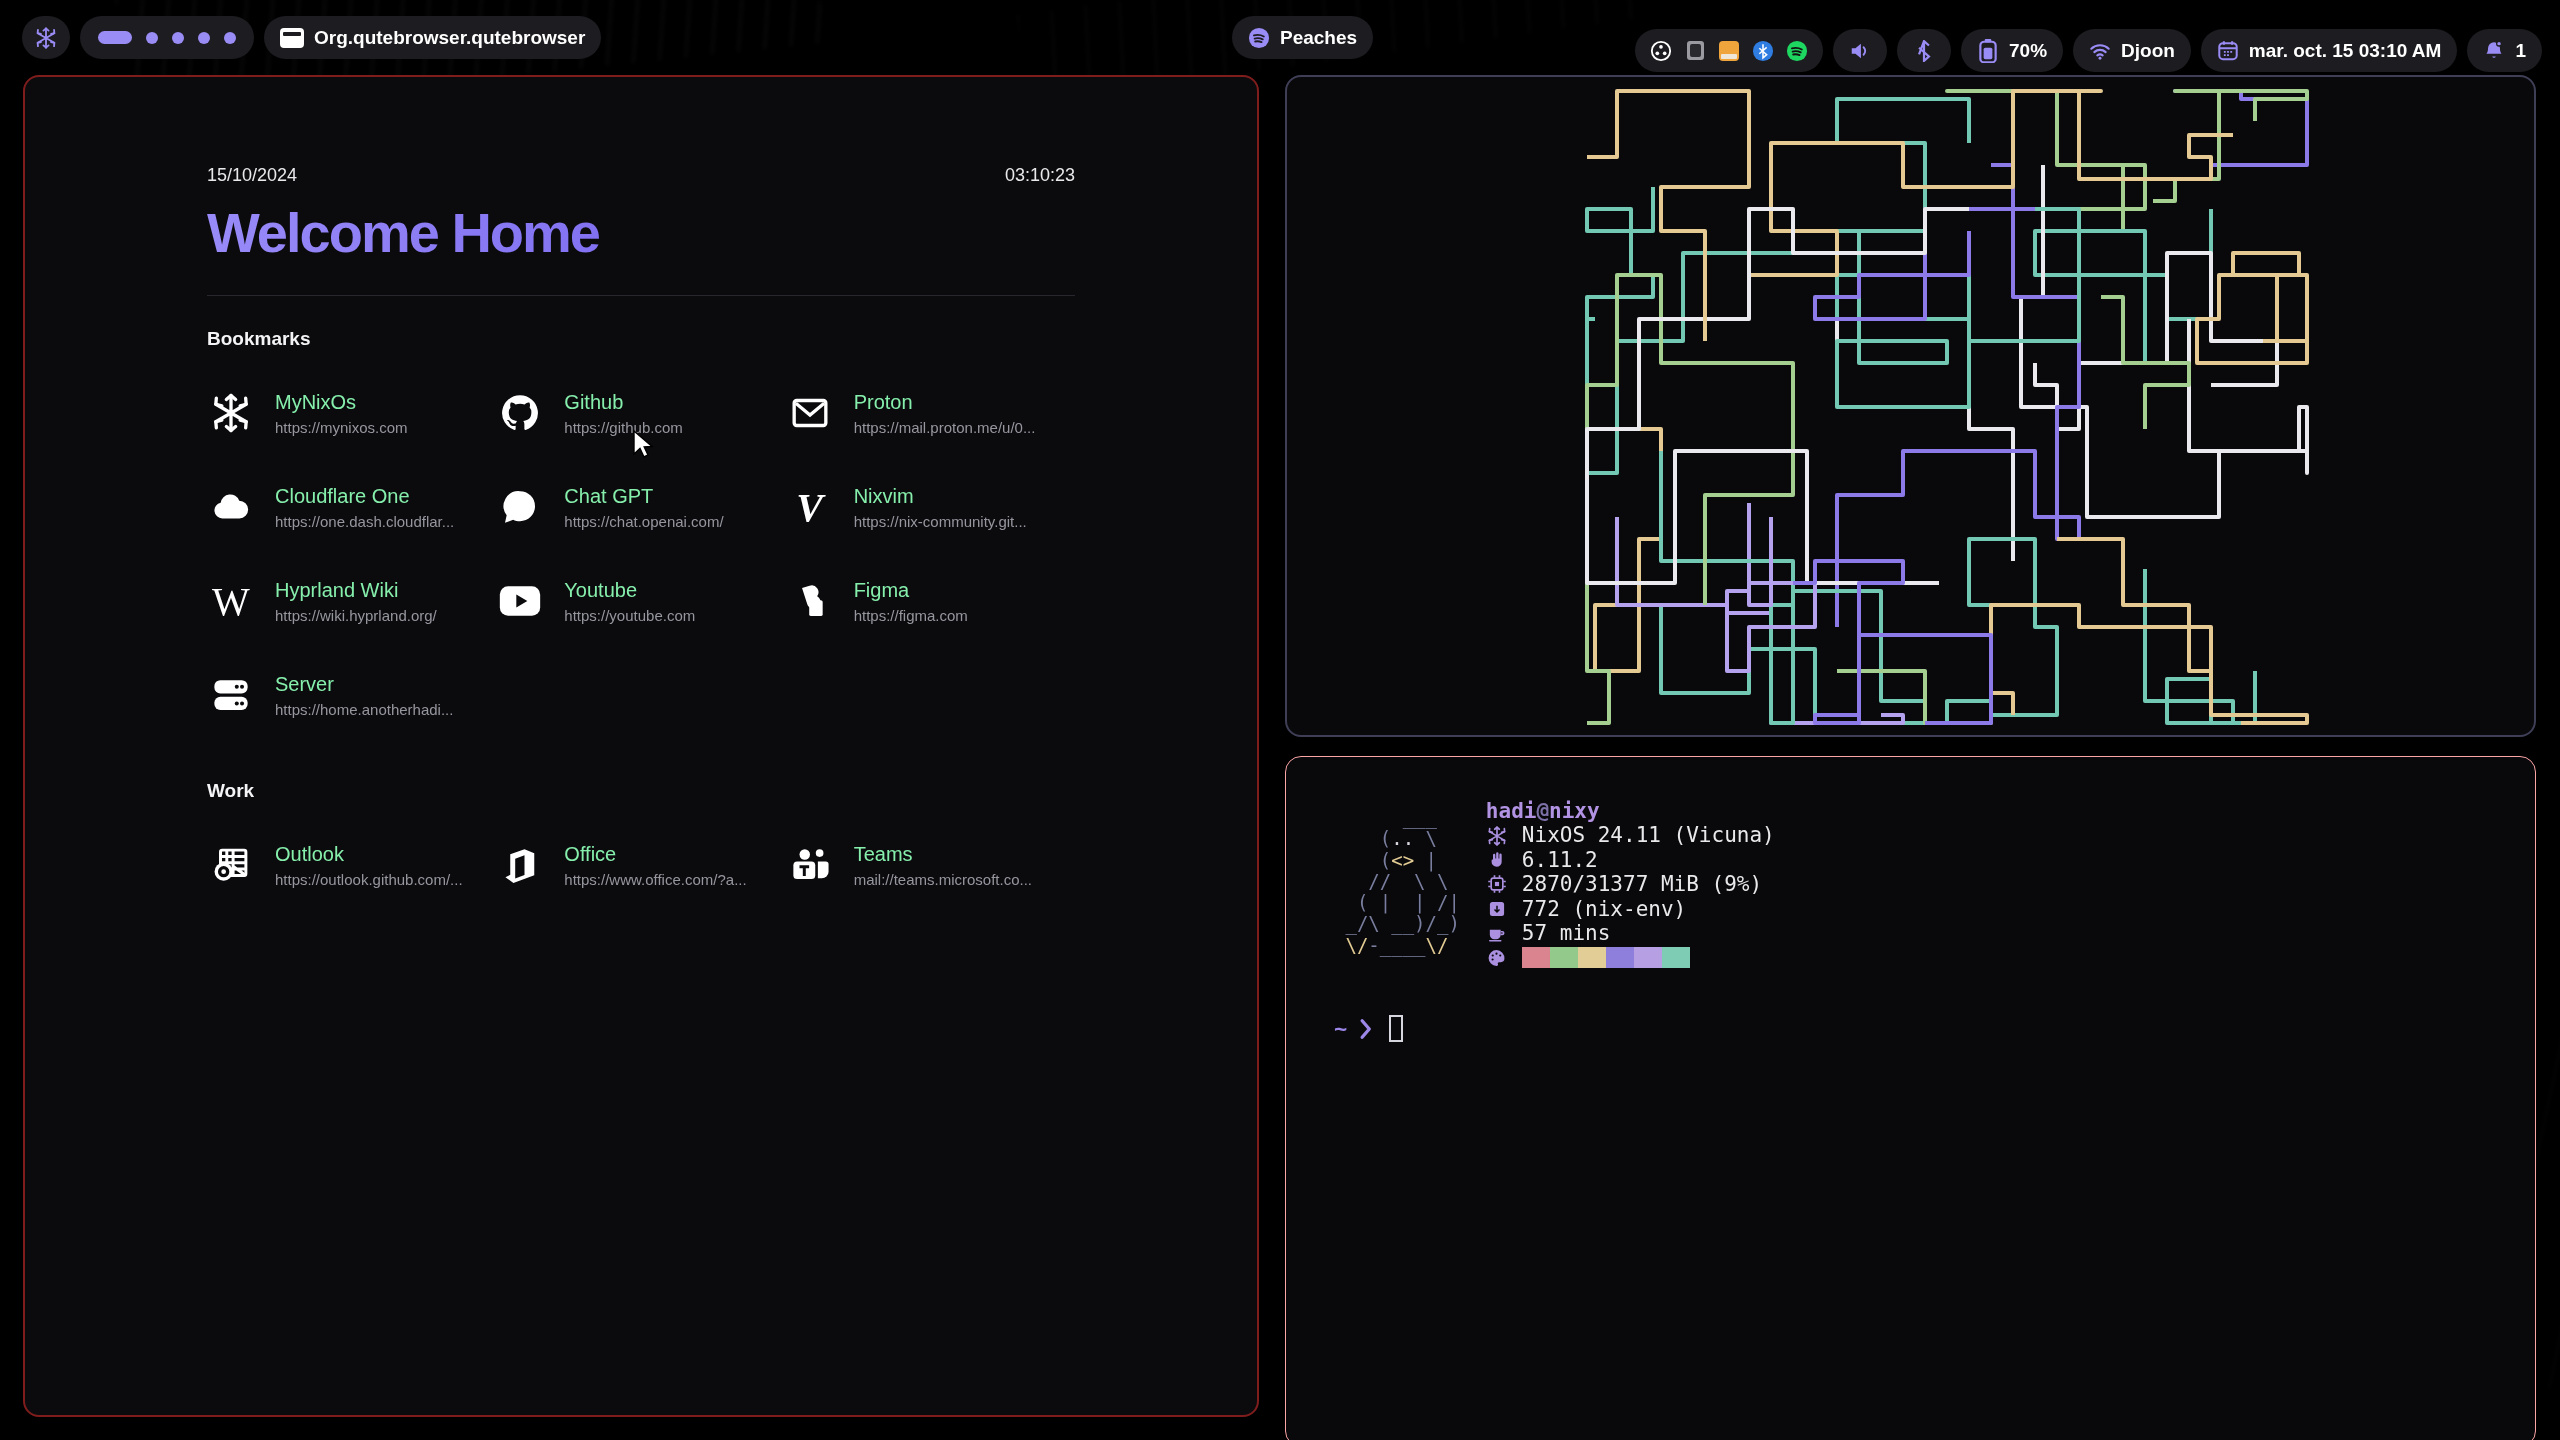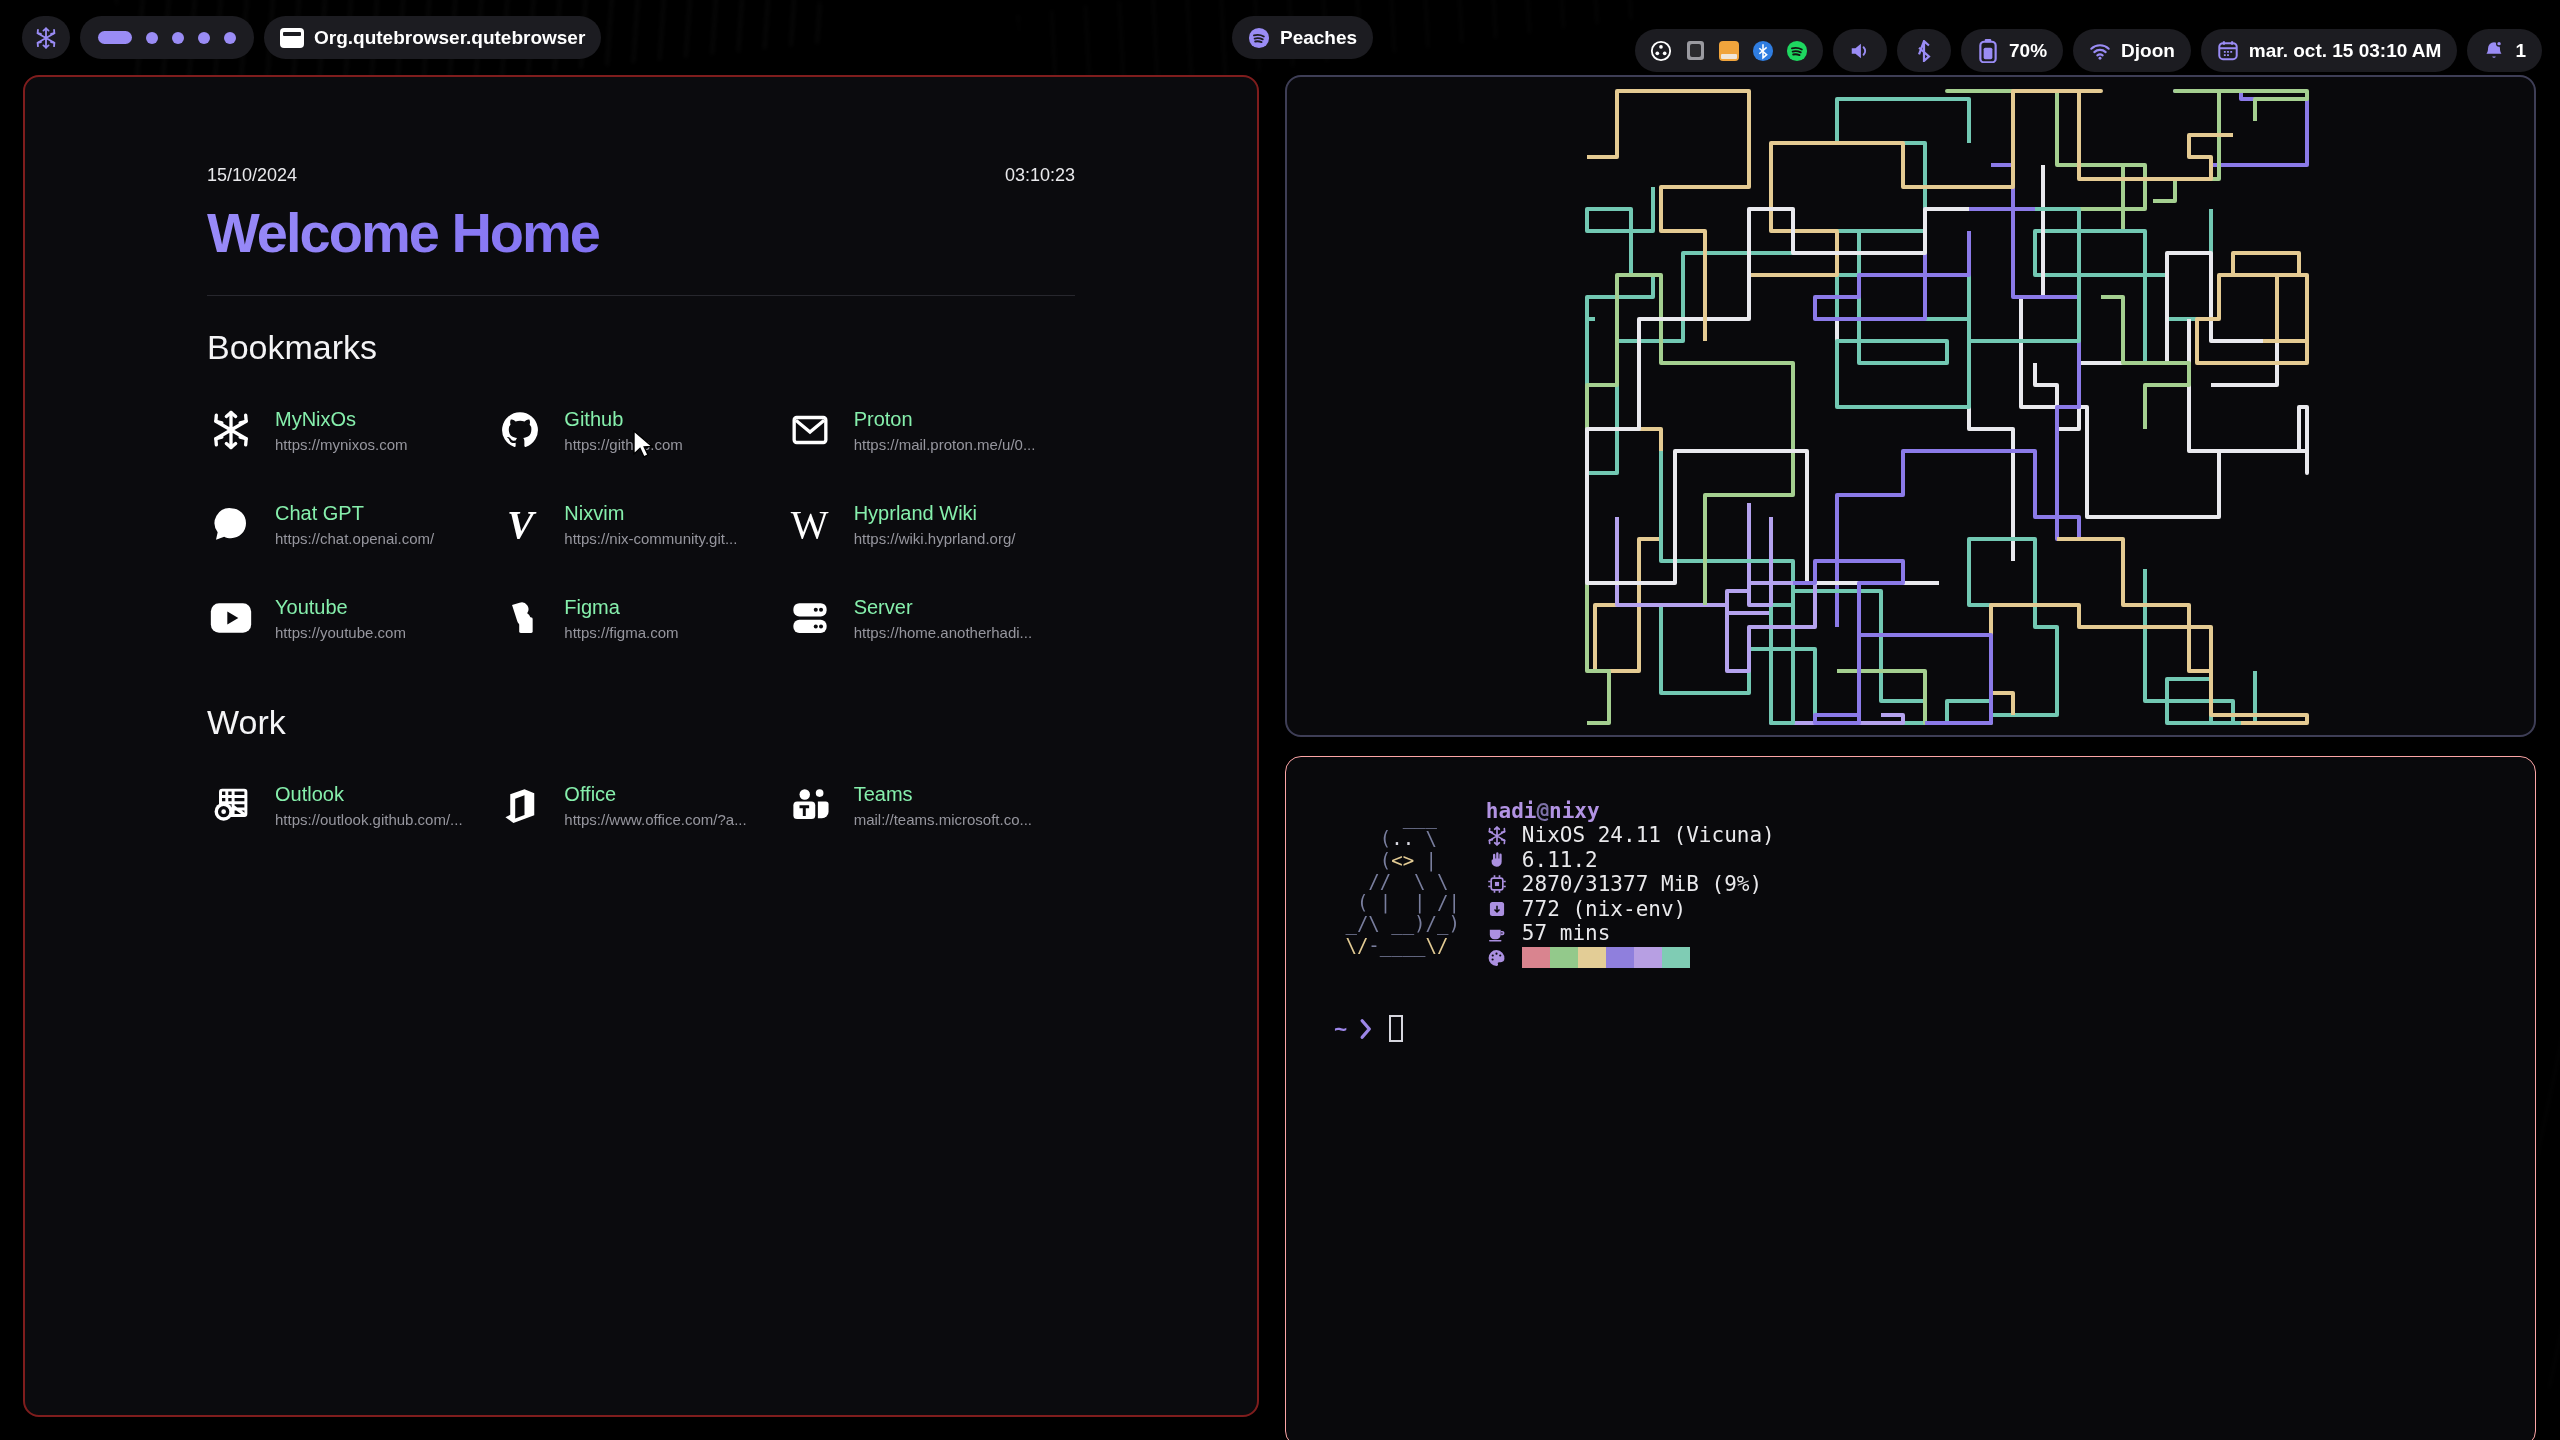--- a/index.html
+++ b/index.html
@@ -51,21 +51,21 @@
   .win-term  { left:1285px; top:756px; width:1251px; height:691px; background:#09090c;
                border:1px solid #fca5a5; overflow:hidden; }
 
   
   .sp { width:868px; margin:0 auto; padding-top:88px; }
   .sp-toprow { display:flex; justify-content:space-between; font-size:18px; color:#e9e9ec; }
   .sp-title { margin-top:14px; font-size:56px; font-weight:bold; letter-spacing:-2px;
               background:linear-gradient(90deg,#988af8,#8272f2);
               -webkit-background-clip:text; background-clip:text; color:transparent; width:max-content; }
   .sp-divider { margin-top:30px; border-top:1px solid #27272d; }
-  .sp-heading { font-size:34px; font-weight:normal; color:#f4f4f6; }
+  .sp-heading { font-size:19px; font-weight:bold; color:#f4f4f6; }
   .sec-bookmarks .sp-heading { margin-top:32px; }
   .sec-work .sp-heading { margin-top:38px; }
   .bm-grid { margin-top:16px; display:grid; grid-template-columns:repeat(3,1fr); grid-auto-rows:94px; }
   .bm-item { display:flex; align-items:center; gap:20px; cursor:pointer; }
   .bm-icon { width:48px; height:48px; flex:0 0 48px; display:flex; align-items:center; justify-content:center; }
   .bm-name { font-size:20px; color:#86efac; }
   .bm-url { margin-top:5px; font-size:15px; color:#96969e; }
   .serif-glyph { font-family:"Liberation Serif", serif; color:#fff; }
 
   
@@ -273,20 +273,31 @@
                   <rect x="2.5" y="4.5" width="19" height="15" rx="1.5"></rect>
                   <path d="M3.5 6.2l8.5 7 8.5-7"></path>
                 </svg>
               </span>
     <span>
       <div class="bm-name">Proton</div>
       <div class="bm-url">https://mail.proton.me/u/0...</div>
     </span>
   </div>
 
+  <div class="bm-item">
+    <span class="bm-icon">
+                <svg width="46" height="42" viewBox="0 0 24 24" fill="#fff">
+                  <path d="M7 18.5a4.5 4.5 0 0 1-.9-8.9 5.5 5.5 0 0 1 10.6-1.2 4.3 4.3 0 0 1 .1 10.1z"></path>
+                </svg>
+              </span>
+    <span>
+      <div class="bm-name">Cloudflare One</div>
+      <div class="bm-url">https://one.dash.cloudflar...</div>
+    </span>
+  </div>
 
   <div class="bm-item">
     <span class="bm-icon">
                 <svg width="40" height="40" viewBox="0 0 24 24" fill="#fff">
                   <path d="M12 2.5a9 9 0 0 1 9 9 9 9 0 0 1-9 9c-1.5 0-2.9-.3-4.1-.9L3 21.5l1-4.6A9 9 0 0 1 12 2.5z"></path>
                 </svg>
               </span>
     <span>
       <div class="bm-name">Chat GPT</div>
       <div class="bm-url">https://chat.openai.com/</div>

